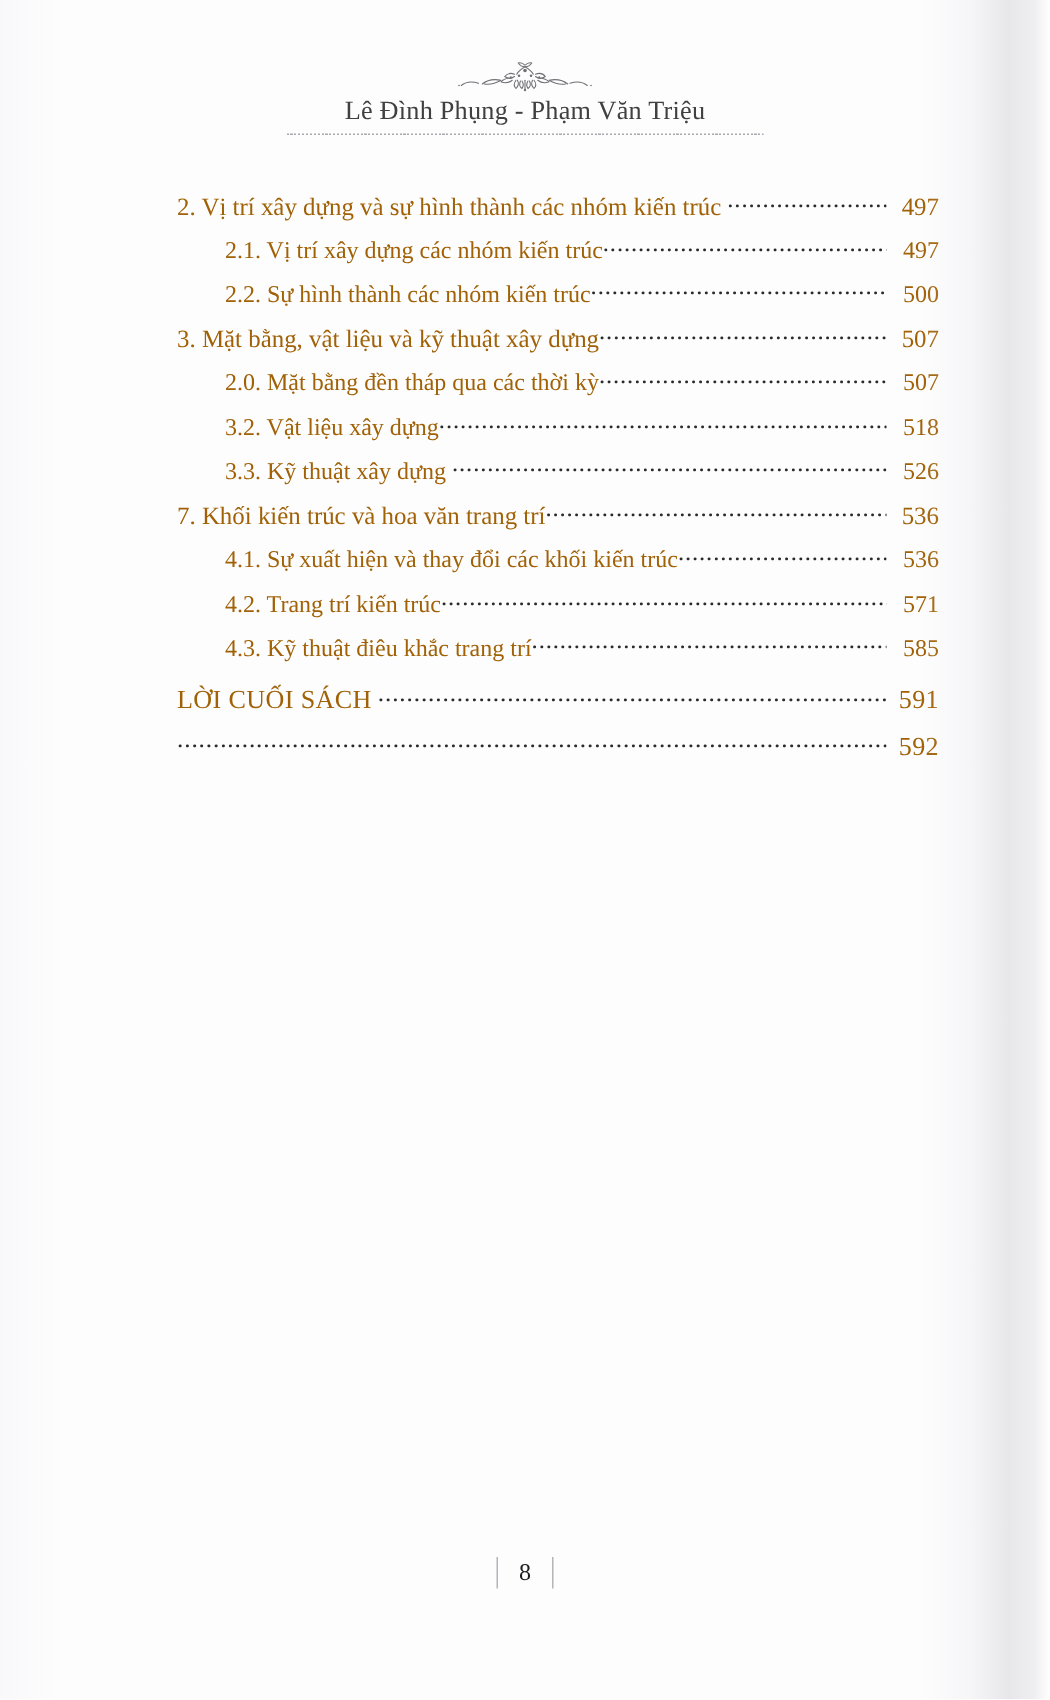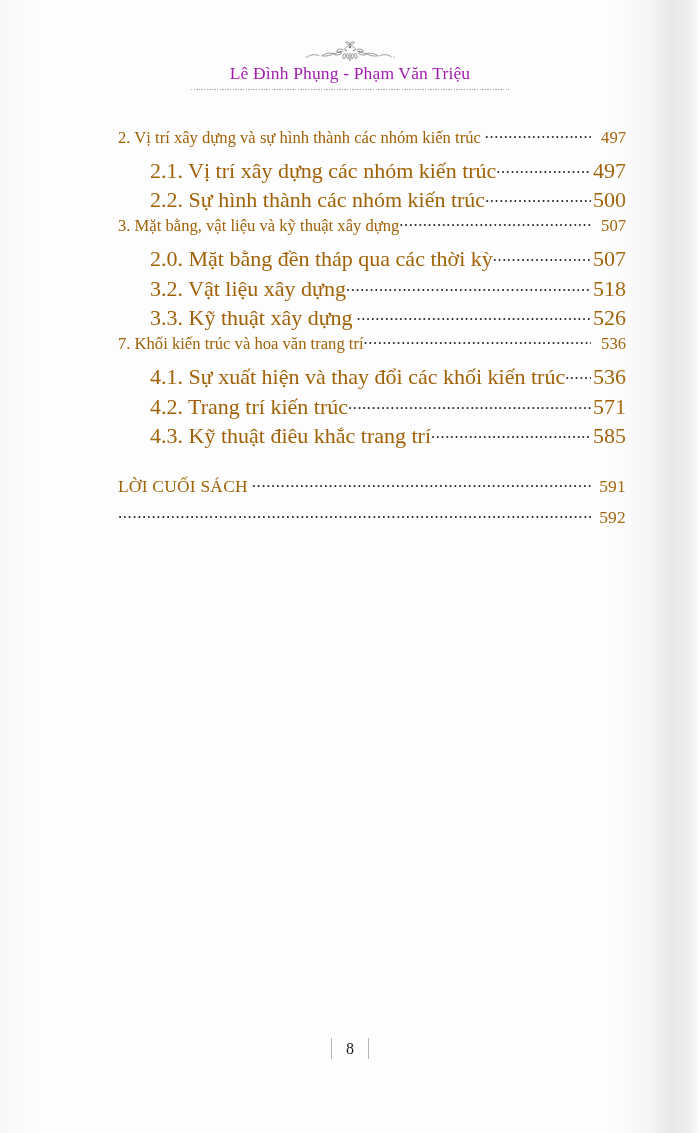--- a/index.html
+++ b/index.html
@@ -61,21 +61,21 @@
   .ornament {
     display: block;
     margin: 0 auto;
     width: 118px;
     height: 22px;
     opacity: 0.72;
   }
   .header-title {
     font-size: 17.5px;
     letter-spacing: 0.15px;
-    color: #a21caf;
+    color: #404040;
     margin-top: 1px;
     white-space: nowrap;
   }
   .header-rule {
     width: 318px;
     height: 1px;
     margin: 5px auto 0 auto;
     background: repeating-linear-gradient(to right,
         #9a9aa0 0px, #9a9aa0 1.4px,
         rgba(255,255,255,0) 1.4px, rgba(255,255,255,0) 2.6px);
@@ -92,29 +92,29 @@
   .toc-entry {
     display: flex;
     align-items: baseline;
     height: 29.5px;
     font-size: 16.6px;
     color: #a16207;
     white-space: nowrap;
   }
   .toc-entry.level-2 {
     padding-left: 32px;
-    font-size: 22px;
+    font-size: 16px;
   }
   .toc-entry.back-matter {
     font-size: 17.4px;
     letter-spacing: 0.25px;
     height: 31px;
   }
   .toc-entry.gap-above {
-    margin-top: 24px;
+    margin-top: 4px;
   }
 
   .toc-label {
     flex: 0 0 auto;
   }
   .toc-leader {
     flex: 1 1 auto;
     overflow: hidden;
     margin: 0 0 0 0;
     position: relative;

